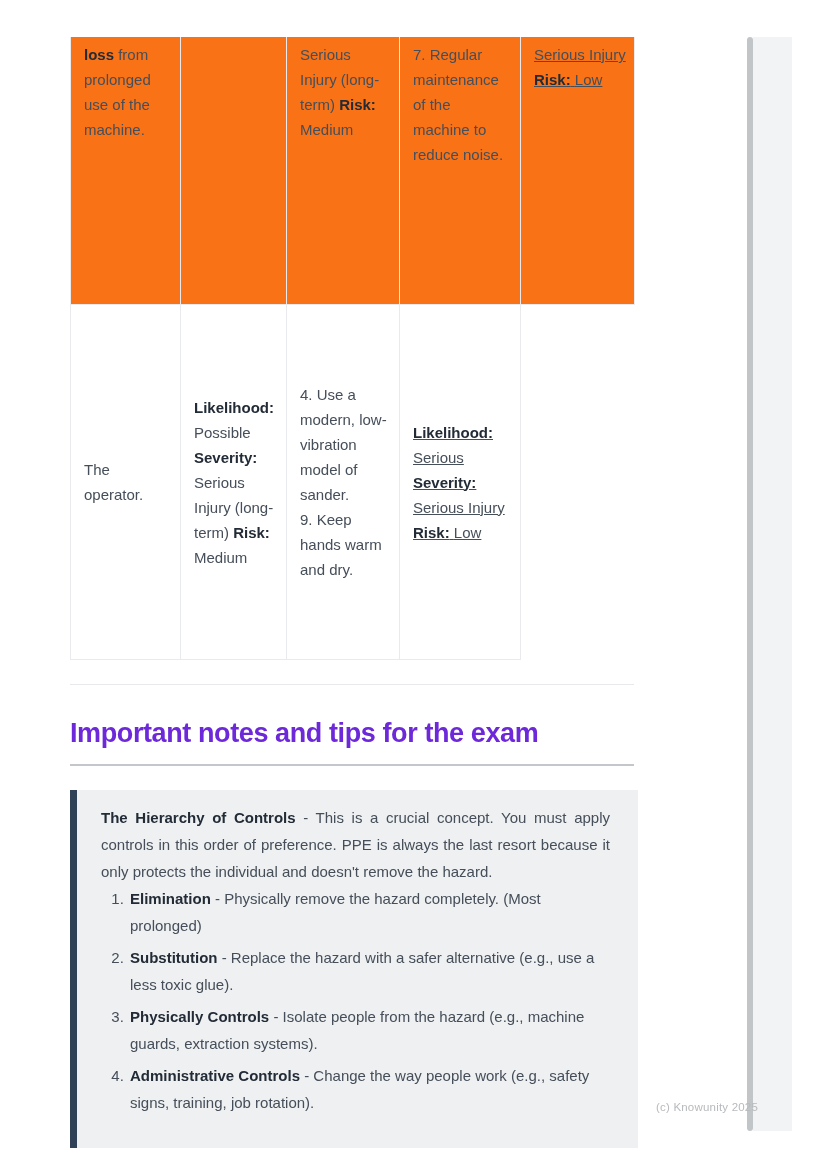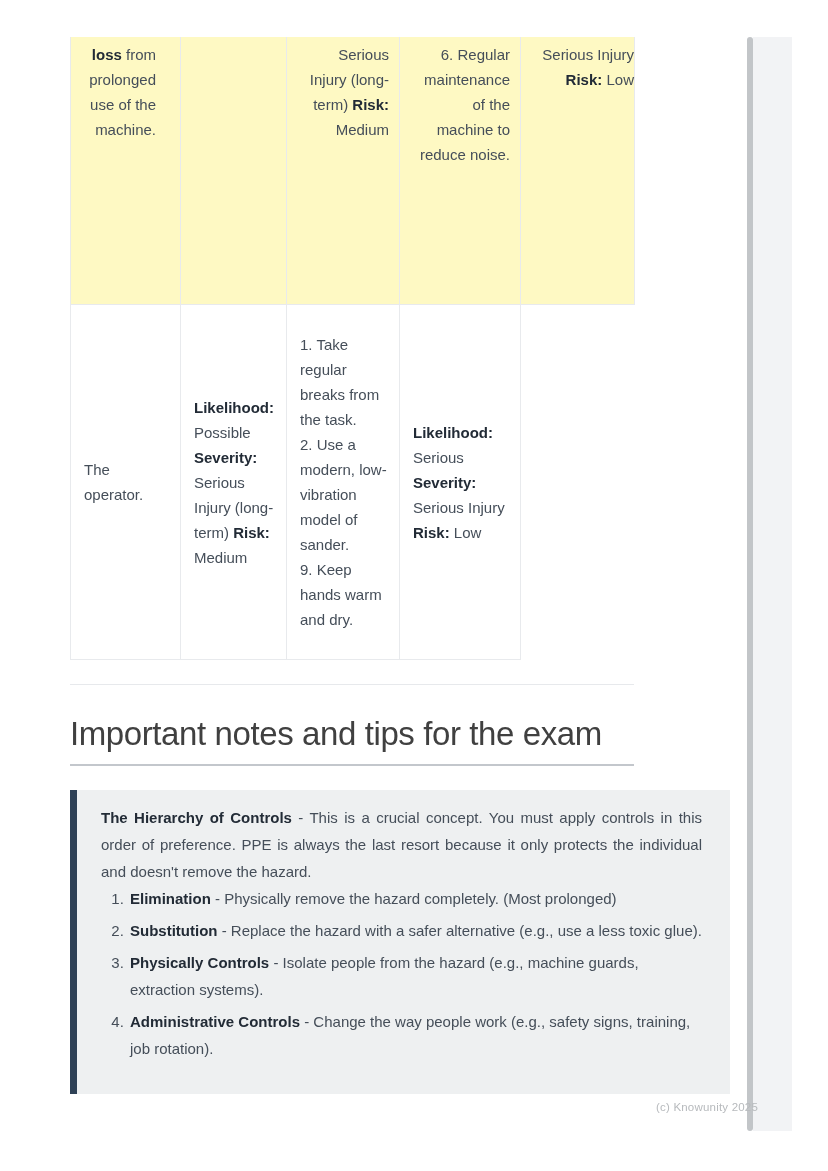--- a/index.html
+++ b/index.html
@@ -20,42 +20,42 @@
   }
   .cell {
     box-sizing:border-box;
     border-right:1px solid #e8eaed;
     border-bottom:1px solid #e8eaed;
     background:#ffffff;
     padding:6px 10px 6px 13px;
     font-size:15px; line-height:25px;
     display:flex; flex-direction:column; justify-content:center;
   }
-  .row1-cell { background:#fef9c3; justify-content:flex-start; padding-top:5px;text-align:right; }
+  .row1-cell { background:#f97316; justify-content:flex-start; padding-top:5px; }
   .cell-hazard { padding-right:24px; }
-  .cell-residual { padding-right:0; }
+  .cell-residual { padding-right:0;text-decoration:underline; }
   .cell p { margin:0; }
   .cell strong, .note-box strong { font-weight:bold; color:#222b36; }
   
   .section-divider {
     position:absolute; left:70px; top:684px; width:564px; height:1px;
     background:#e7e9ec;
   }
   .notes-heading {
     position:absolute; left:70px; top:713px; width:564px; margin:0;
-    font-size:33px; line-height:41px; font-weight:normal;
-    letter-spacing:-0.4px; color:#404040; white-space:nowrap;
+    font-size:27px; line-height:41px; font-weight:bold;
+    letter-spacing:-0.4px; color:#6d28d9; white-space:nowrap;
   }
   .heading-rule {
     position:absolute; left:70px; top:764px; width:564px; height:2px;
     background:#c3c7cc;
   }
   
   .note-box {
-    position:absolute; left:70px; top:790px; width:660px;
+    position:absolute; left:70px; top:790px; width:568px;
     box-sizing:border-box;
     background:#eef0f1;
     border-left:7px solid #2e4156;
     padding:14px 28px 16px 24px;
     font-size:15px; line-height:27px; color:#454e59;
   }
   .note-box p { margin:0; text-align:justify; }
   .note-box ol { margin:0; padding:0 0 0 27px; }
   .note-box li { margin:0 0 5px 0; padding-left:2px; text-align:left; }
   .note-box li:last-child { margin-bottom:16px; }
@@ -83,35 +83,34 @@
   <div class="cell row1-cell cell-hazard">
     <p><strong>loss</strong><span> from prolonged use of the machine.</span></p>
   </div>
   <div class="cell row1-cell">
     <p></p>
   </div>
   <div class="cell row1-cell">
     <p><span>Serious Injury (long-term)</span> <strong>Risk:</strong> <span>Medium</span></p>
   </div>
   <div class="cell row1-cell">
-    <p>6. Regular maintenance of the machine to reduce noise.</p>
+    <p>7. Regular maintenance of the machine to reduce noise.</p>
   </div>
   <div class="cell row1-cell cell-residual">
     <p><span>Serious Injury</span> <strong>Risk:</strong> <span>Low</span></p>
   </div>
 
   <div class="cell">
     <p>The operator.</p>
   </div>
   <div class="cell">
     <p><strong>Likelihood:</strong> <span>Possible</span> <strong>Severity:</strong> <span>Serious Injury (long-term)</span> <strong>Risk:</strong> <span>Medium</span></p>
   </div>
   <div class="cell">
-    <p>1. Take regular breaks from the task.</p>
-    <p>2. Use a modern, low-vibration model of sander.</p>
+    <p>4. Use a modern, low-vibration model of sander.</p>
     <p>9. Keep hands warm and dry.</p>
   </div>
   <div class="cell cell-residual">
     <p><strong>Likelihood:</strong> <span>Serious</span> <strong>Severity:</strong> <span>Serious Injury</span> <strong>Risk:</strong> <span>Low</span></p>
   </div>
 </div>
 
 <div class="section-divider"></div>
 
 <h1 class="notes-heading">Important notes and tips for the exam</h1>

